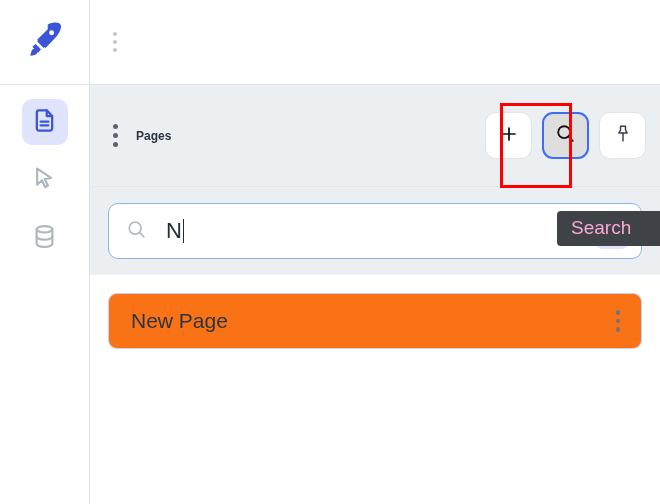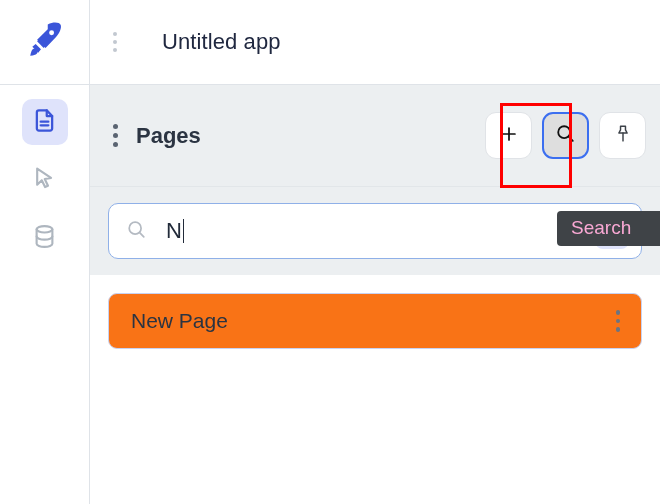--- a/index.html
+++ b/index.html
@@ -125,21 +125,21 @@
   }
   .pages-header {
     height: 102px;
     box-sizing: border-box;
     display: flex;
     align-items: center;
     padding: 0 14px 0 16px;
     border-bottom: 1px solid #e2e6e9;
   }
   .pages-title {
-    font-size: 22px;
+    font-size: 12px;
     font-weight: bold;
     color: #2b3442;
     margin-left: 12px;
     flex: 1 1 auto;
   }
   .hdr-buttons {
     display: flex;
     align-items: center;
     gap: 10px;
   }
@@ -313,21 +313,20 @@
   </div>
 
   <div class="panel">
 
     <div class="app-header">
       <div class="dots-v">
         <i></i>
         <i></i>
         <i></i>
       </div>
-      <div class="app-title">Untitled app</div>
     </div>
 
     <div class="pages-section">
 
       <div class="pages-header">
         <div class="dots-v dark">
           <i></i>
           <i></i>
           <i></i>
         </div>

